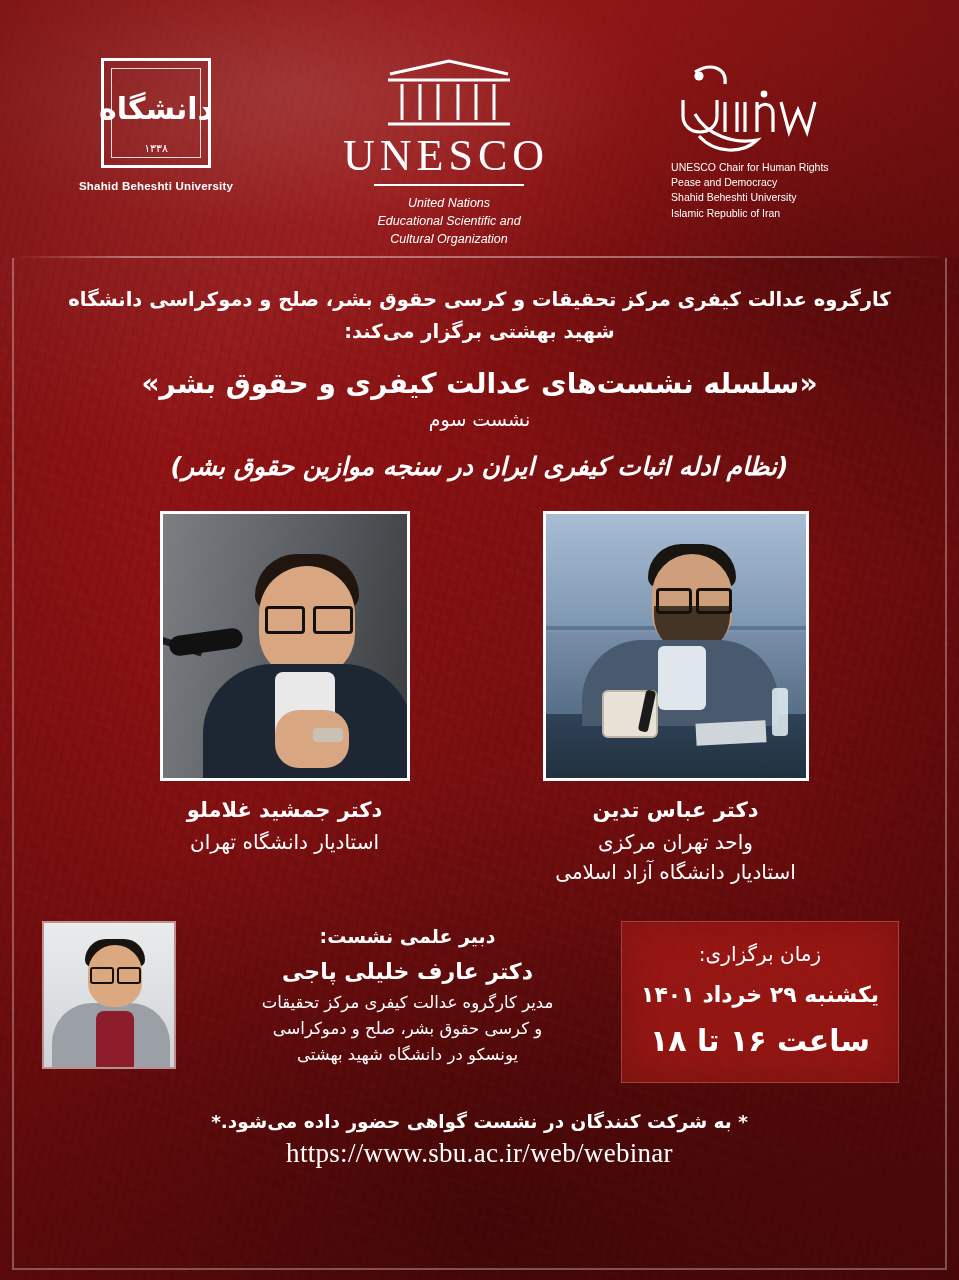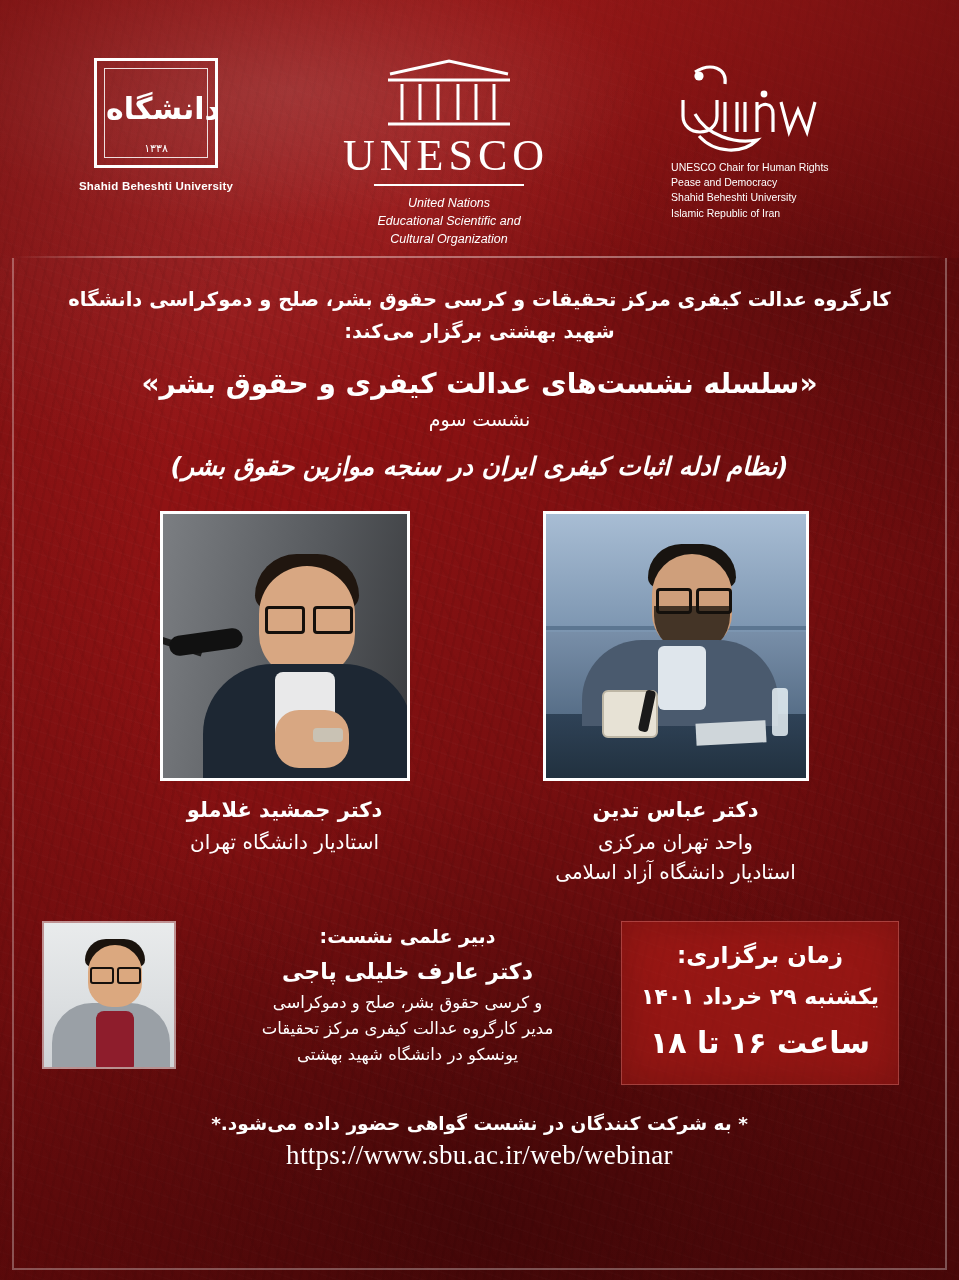--- a/index.html
+++ b/index.html
@@ -83,21 +83,20 @@
 
   
   .sbu-seal {
     width: 104px; height: 104px;
     margin: 0 auto;
     border: 3px solid #ffffff;
     position: relative;
     display: flex;
     align-items: center;
     justify-content: center;
-    padding-left: 14px;
   }
   .sbu-seal .inner {
     position: absolute; inset: 7px;
     border: 1px solid rgba(255,255,255,0.85);
   }
   .sbu-seal .glyph {
     font-family: "DejaVu Sans", sans-serif;
     font-size: 30px;
     line-height: 1;
     font-weight: bold;
@@ -288,21 +287,21 @@
     flex: 0 0 auto;
     width: 278px;
     margin-right: 18px;
     background: rgba(198,32,28,0.55);
     border: 1px solid rgba(255,255,255,0.18);
     padding: 20px 14px 24px;
     box-sizing: border-box;
     text-align: center;
     box-shadow: inset 0 0 40px rgba(0,0,0,0.18);
   }
-  .time-label { font-size: 23px; font-weight: bold; }
+  .time-label { font-size: 20px; font-weight: normal; }
   .time-date { font-size: 22px; font-weight: bold; margin-top: 16px; }
   .time-hours { font-size: 30px; font-weight: bold; margin-top: 16px; }
 
   
   .footer {
     margin-top: 28px;
     text-align: center;
     direction: rtl;
   }
   .cert-note { font-size: 18.5px; font-weight: bold; }
@@ -448,22 +447,22 @@
       <div class="time-label">زمان برگزاری:</div>
       <div class="time-date">یکشنبه ۲۹ خرداد ۱۴۰۱</div>
       <div class="time-hours">ساعت ۱۶ تا ۱۸</div>
     </div>
 
     <div class="moderator-col">
       <div class="mod-text">
         <div class="mod-role">دبیر علمی نشست:</div>
         <div class="mod-name">دکتر عارف خلیلی پاجی</div>
         <div class="mod-affil">
+          <div>مدیر کارگروه عدالت کیفری مرکز تحقیقات</div>
           <div>و کرسی حقوق بشر، صلح و دموکراسی</div>
-          <div>مدیر کارگروه عدالت کیفری مرکز تحقیقات</div>
           <div>یونسکو در دانشگاه شهید بهشتی</div>
         </div>
       </div>
       <div class="mod-photo p3">
         <div class="ph-bg"></div>
         <div class="suit"></div>
           <div class="sweater"></div>
         <div class="hair"></div>
           <div class="head"></div>
         <div class="lens-l"></div>

